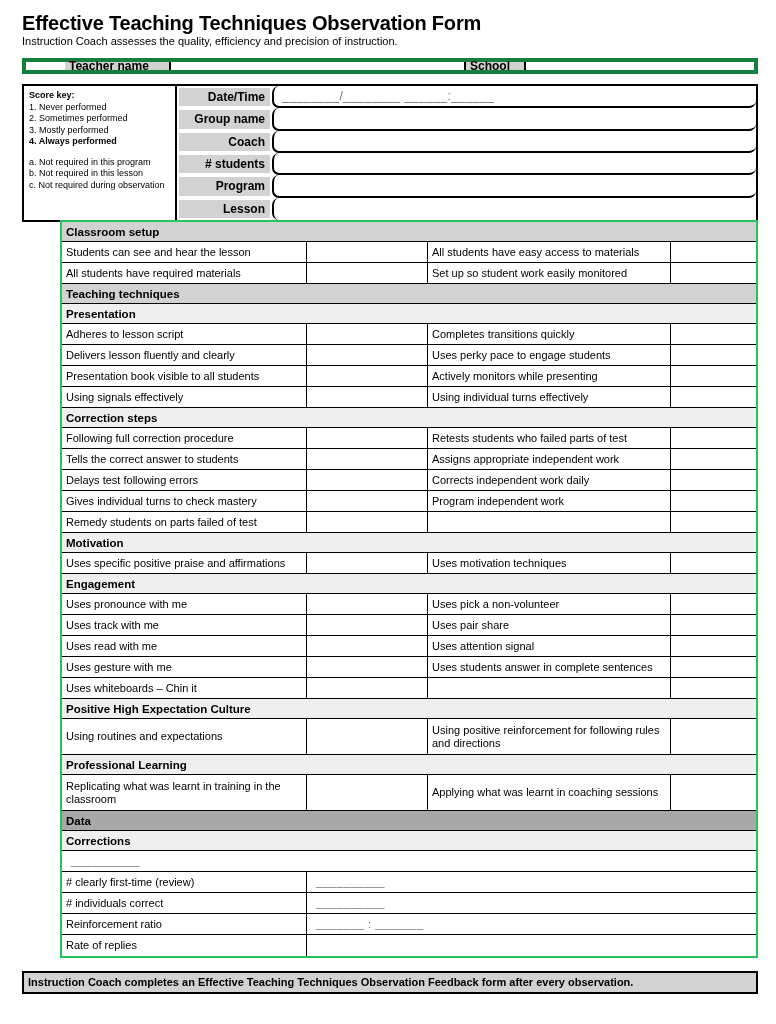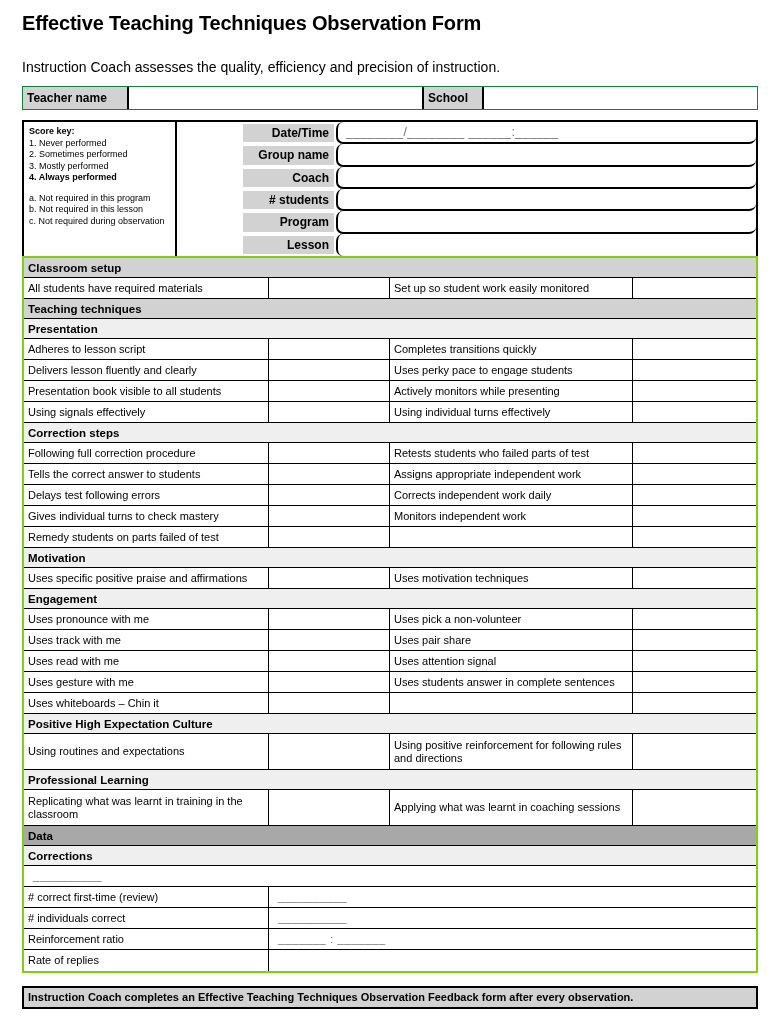--- a/index.html
+++ b/index.html
@@ -5,55 +5,55 @@
   * { margin:0; padding:0; box-sizing:border-box; }
   html,body { background:#ffffff; }
   body {
     width:776px; height:1024px;
     font-family:"Liberation Sans", sans-serif;
     color:#000; position:relative; overflow:hidden;
   }
   .page { padding:12px 18px 0 22px; }
 
   .title { font-size:20px; font-weight:bold; letter-spacing:-0.2px; }
-  .subtitle { font-size:14px; margin-top:24px; }
+  .subtitle { font-size:11px; margin-top:0; }
 
   
-  .identity { display:flex; border:1px solid #15803d; height:24px; margin-top:11px; }
+  .identity { display:flex; border:4px solid #15803d; height:16px; margin-top:11px;padding-left:39px; }
   .id-label {
     background:var(--shade-med); font-weight:bold; font-size:12px;
     display:flex; align-items:center; padding-left:4px; border-right:2px solid #000;
   }
   .id-label.teacher { width:106px; }
   .id-input { background:#fff; }
   .id-input.first { width:295px; border-right:2px solid #000; }
   .id-label.school { width:60px; }
   .id-input.second { flex:1; }
 
   
-  .meta { display:flex; border:2px solid #000; height:138px; margin-top:10px;gap:40px; }
+  .meta { display:flex; border:2px solid #000; height:138px; margin-top:10px; }
   .score-key { width:153px; border-right:2px solid #000; padding:4px 5px; font-size:9px; line-height:11.5px; }
   .sk-line.b { font-weight:bold; }
   .sk-line.gap { margin-top:9px; }
   .meta-col { flex:1; display:flex; flex-direction:column; }
-  .meta-row { flex:1; display:flex; min-height:0;margin-left:24px; }
+  .meta-row { flex:1; display:flex; min-height:0; }
   .meta-label {
     width:91px; background:var(--shade-med); font-weight:bold; font-size:12px;
     display:flex; align-items:center; justify-content:flex-end;
     padding-right:5px; margin:2px;
   }
   .meta-value {
     flex:1; border-left:2px solid #000; font-size:12px; color:var(--blank);
     display:flex; align-items:flex-end; padding:0 0 3px 8px; letter-spacing:0.5px;
     overflow:hidden; white-space:nowrap;border-radius:7px;
   }
   .meta-row:not(:last-child) .meta-value { border-bottom:2px solid #000; }
 
   
-  .main { border:2px solid #84cc16; margin-top:-2px; }
+  .main { border:2px solid #22c55e; margin-top:-2px;margin-left:38px; }
   .mrow { display:flex; border-bottom:1.5px solid #000; min-height:21px; }
   .mrow:last-child { border-bottom:none;text-align:center; }
   .mrow.header {
     min-height:20px; align-items:center; font-weight:bold; font-size:11.5px;
     padding-left:4px;
   }
   .shade-med   { background:var(--shade-med); }
   .shade-light { background:var(--shade-light); }
   .shade-dark  { background:var(--shade-dark); }
   .cell { display:flex; align-items:center; padding-left:4px; font-size:11px; line-height:13px; }
@@ -121,20 +121,26 @@
         <div class="meta-row">
           <div class="meta-label">Lesson</div>
           <div class="meta-value"></div>
         </div>
       </div>
   </div>
 
   <div class="main" id="main-table">
       <div class="mrow header shade-med">Classroom setup</div>
       <div class="mrow pair">
+        <div class="cell c1">Students can see and hear the lesson</div>
+        <div class="cell c2"></div>
+        <div class="cell c3">All students have easy access to materials</div>
+        <div class="cell c4"></div>
+      </div>
+      <div class="mrow pair">
         <div class="cell c1">All students have required materials</div>
         <div class="cell c2"></div>
         <div class="cell c3">Set up so student work easily monitored</div>
         <div class="cell c4"></div>
       </div>
       <div class="mrow header shade-med">Teaching techniques</div>
       <div class="mrow header shade-light">Presentation</div>
       <div class="mrow pair">
         <div class="cell c1">Adheres to lesson script</div>
         <div class="cell c2"></div>
@@ -174,21 +180,21 @@
       </div>
       <div class="mrow pair">
         <div class="cell c1">Delays test following errors</div>
         <div class="cell c2"></div>
         <div class="cell c3">Corrects independent work daily</div>
         <div class="cell c4"></div>
       </div>
       <div class="mrow pair">
         <div class="cell c1">Gives individual turns to check mastery</div>
         <div class="cell c2"></div>
-        <div class="cell c3">Monitors independent work</div>
+        <div class="cell c3">Program independent work</div>
         <div class="cell c4"></div>
       </div>
       <div class="mrow pair">
         <div class="cell c1">Remedy students on parts failed of test</div>
         <div class="cell c2"></div>
         <div class="cell c3"></div>
         <div class="cell c4"></div>
       </div>
       <div class="mrow header shade-light">Motivation</div>
       <div class="mrow pair">
@@ -241,21 +247,21 @@
         <div class="cell c2"></div>
         <div class="cell c3">Applying what was learnt in coaching sessions</div>
         <div class="cell c4"></div>
       </div>
       <div class="mrow header shade-dark">Data</div>
       <div class="mrow header shade-light">Corrections</div>
       <div class="mrow datarow">
         <div class="cell d2">__________</div>
       </div>
       <div class="mrow datarow">
-        <div class="cell d1"># correct first-time (review)</div>
+        <div class="cell d1"># clearly first-time (review)</div>
         <div class="cell d2">__________</div>
       </div>
       <div class="mrow datarow">
         <div class="cell d1"># individuals correct</div>
         <div class="cell d2">__________</div>
       </div>
       <div class="mrow datarow">
         <div class="cell d1">Reinforcement ratio</div>
         <div class="cell d2">_______ : _______</div>
       </div>

